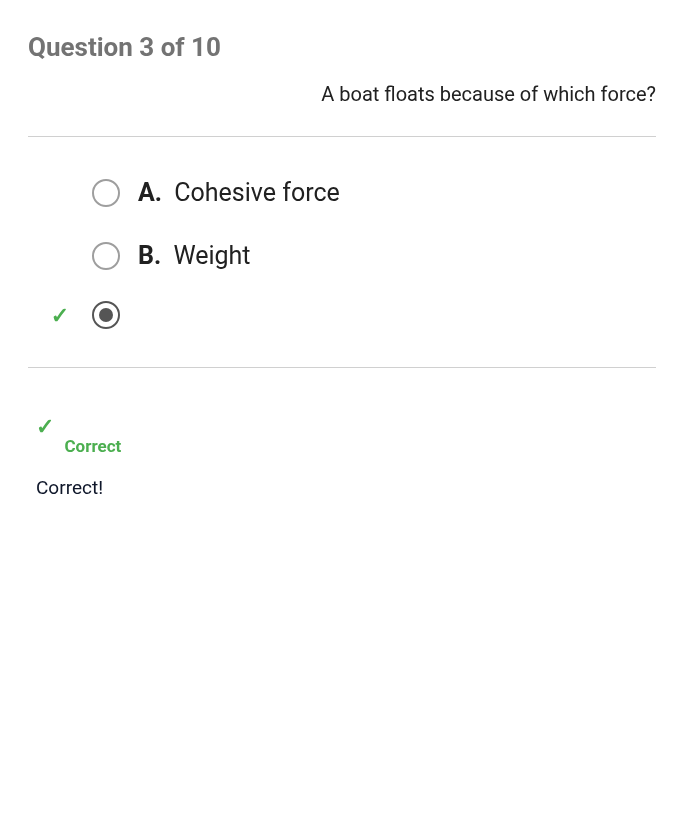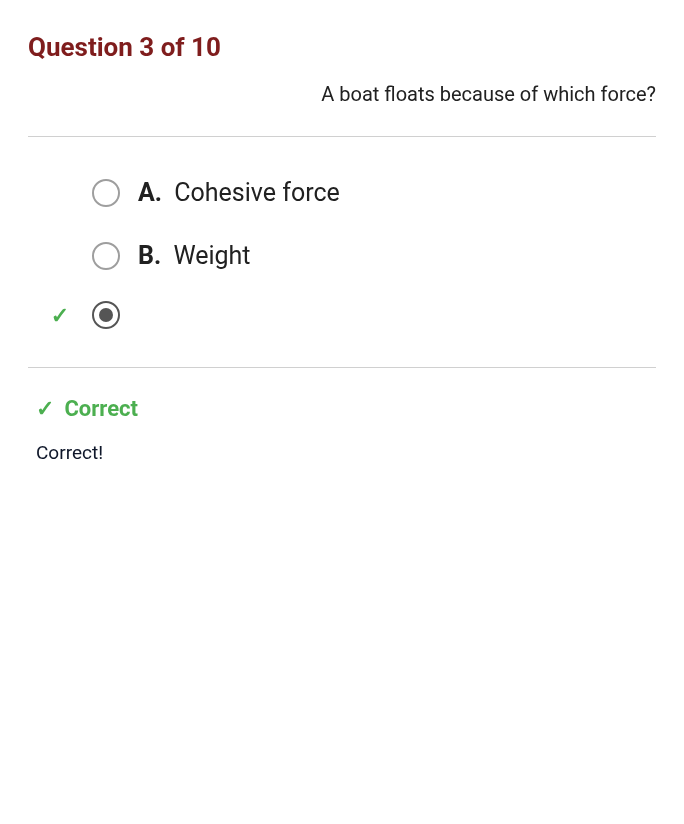--- a/index.html
+++ b/index.html
@@ -14,21 +14,21 @@
       background: #ffffff;
       font-family: 'Roboto', Arial, sans-serif;
       color: #212121;
       padding: 32px 28px;
     }
 
     .question-number {
       font-size: 26px;
       font-weight: 700;
       margin-bottom: 18px;
-      color: #7f1d1d;
+      color: #737373;
     }
 
     .question-text {
       font-size: 20px;
       font-weight: 400;
       color: #212121;
       margin-bottom: 28px;
       line-height: 1.4;
       text-align: right;
     }
@@ -122,23 +122,24 @@
       margin-bottom: 20px;
     }
 
     .result-check-icon {
       color: #4CAF50;
       font-size: 22px;
       font-weight: 700;
     }
 
     .result-correct-text {
-      font-size: 22px;
+      font-size: 17px;
       font-weight: 700;
       color: #4CAF50;
+      margin-top: 40px;
     }
 
     .result-message {
       font-size: 19px;
       color: #0f172a;
       margin-top: 6px;
     }
   </style>
 </head>
 <body>

